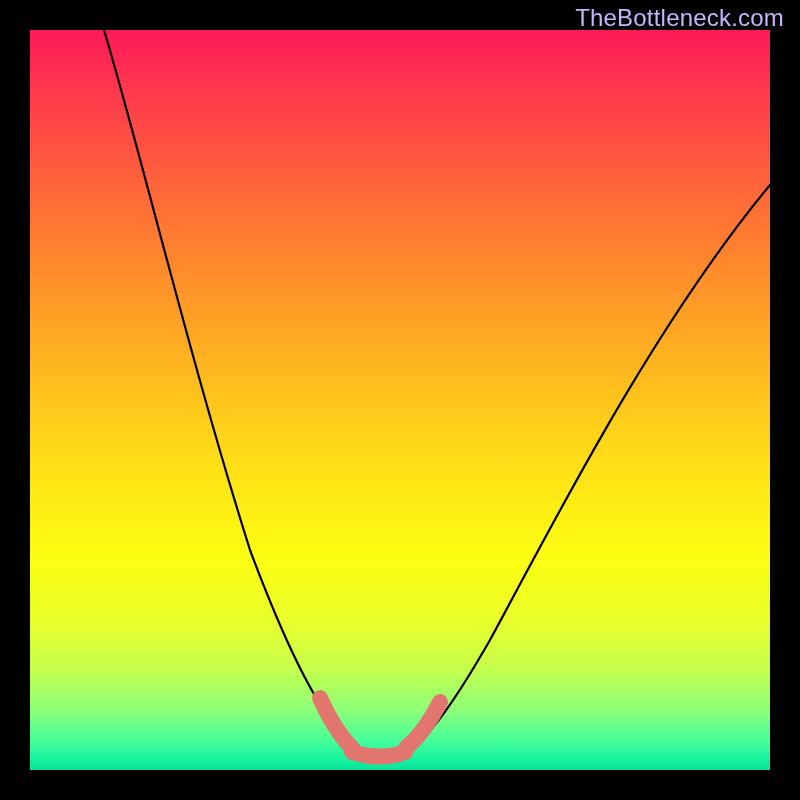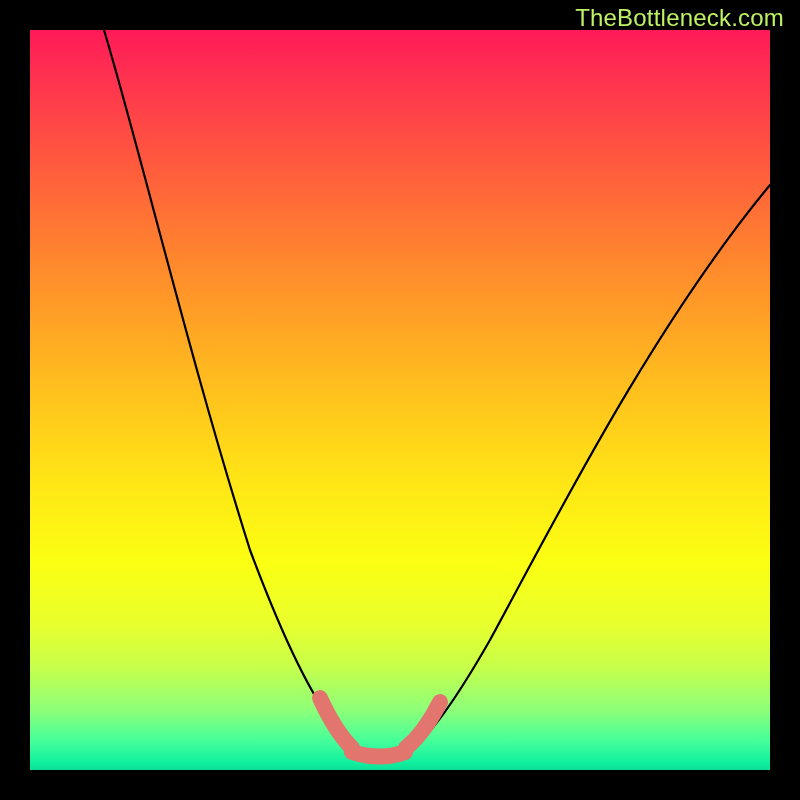--- a/index.html
+++ b/index.html
@@ -16,21 +16,21 @@
     left: 0;
     top: 0;
     width: 800px;
     height: 800px;
     background: #000;
   }
   .watermark {
     position: absolute;
     top: 4px;
     right: 16px;
-    color: #bef264;
+    color: #c4b5fd;
     font-size: 24px;
     letter-spacing: 0.2px;
     z-index: 10;
   }
   .plot {
     position: absolute;
     left: 30px;
     top: 30px;
     width: 740px;
     height: 740px;

